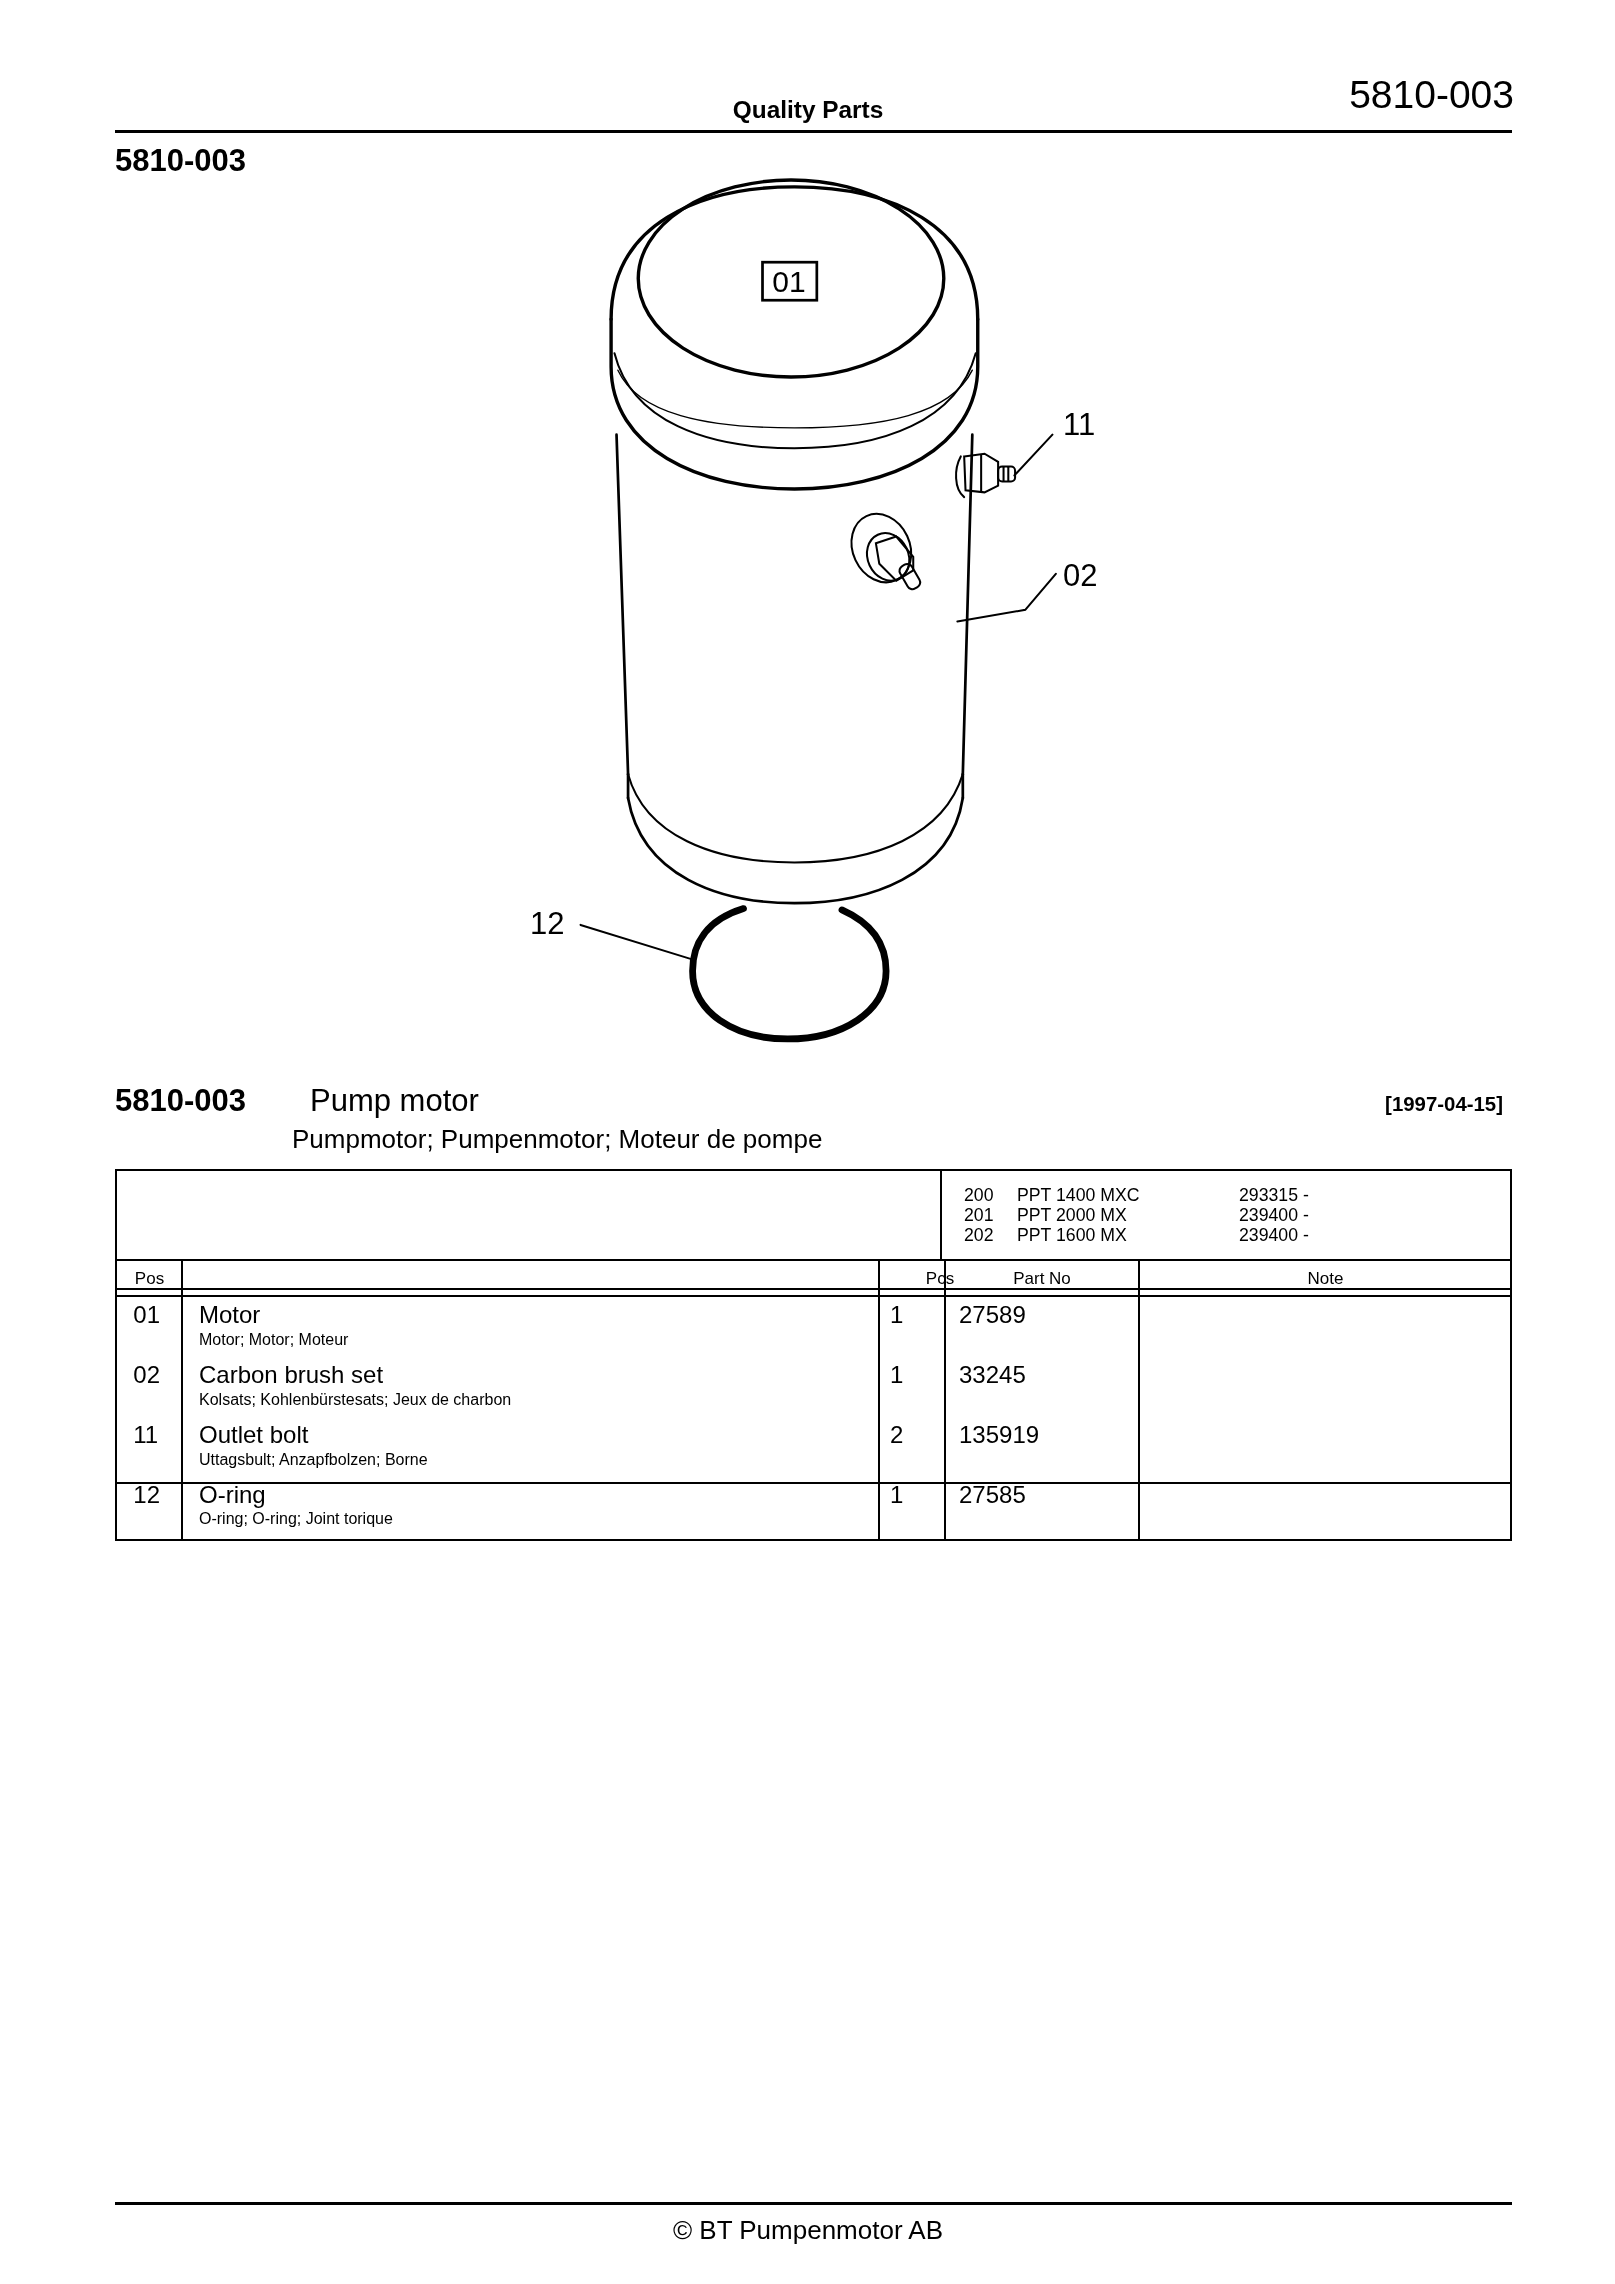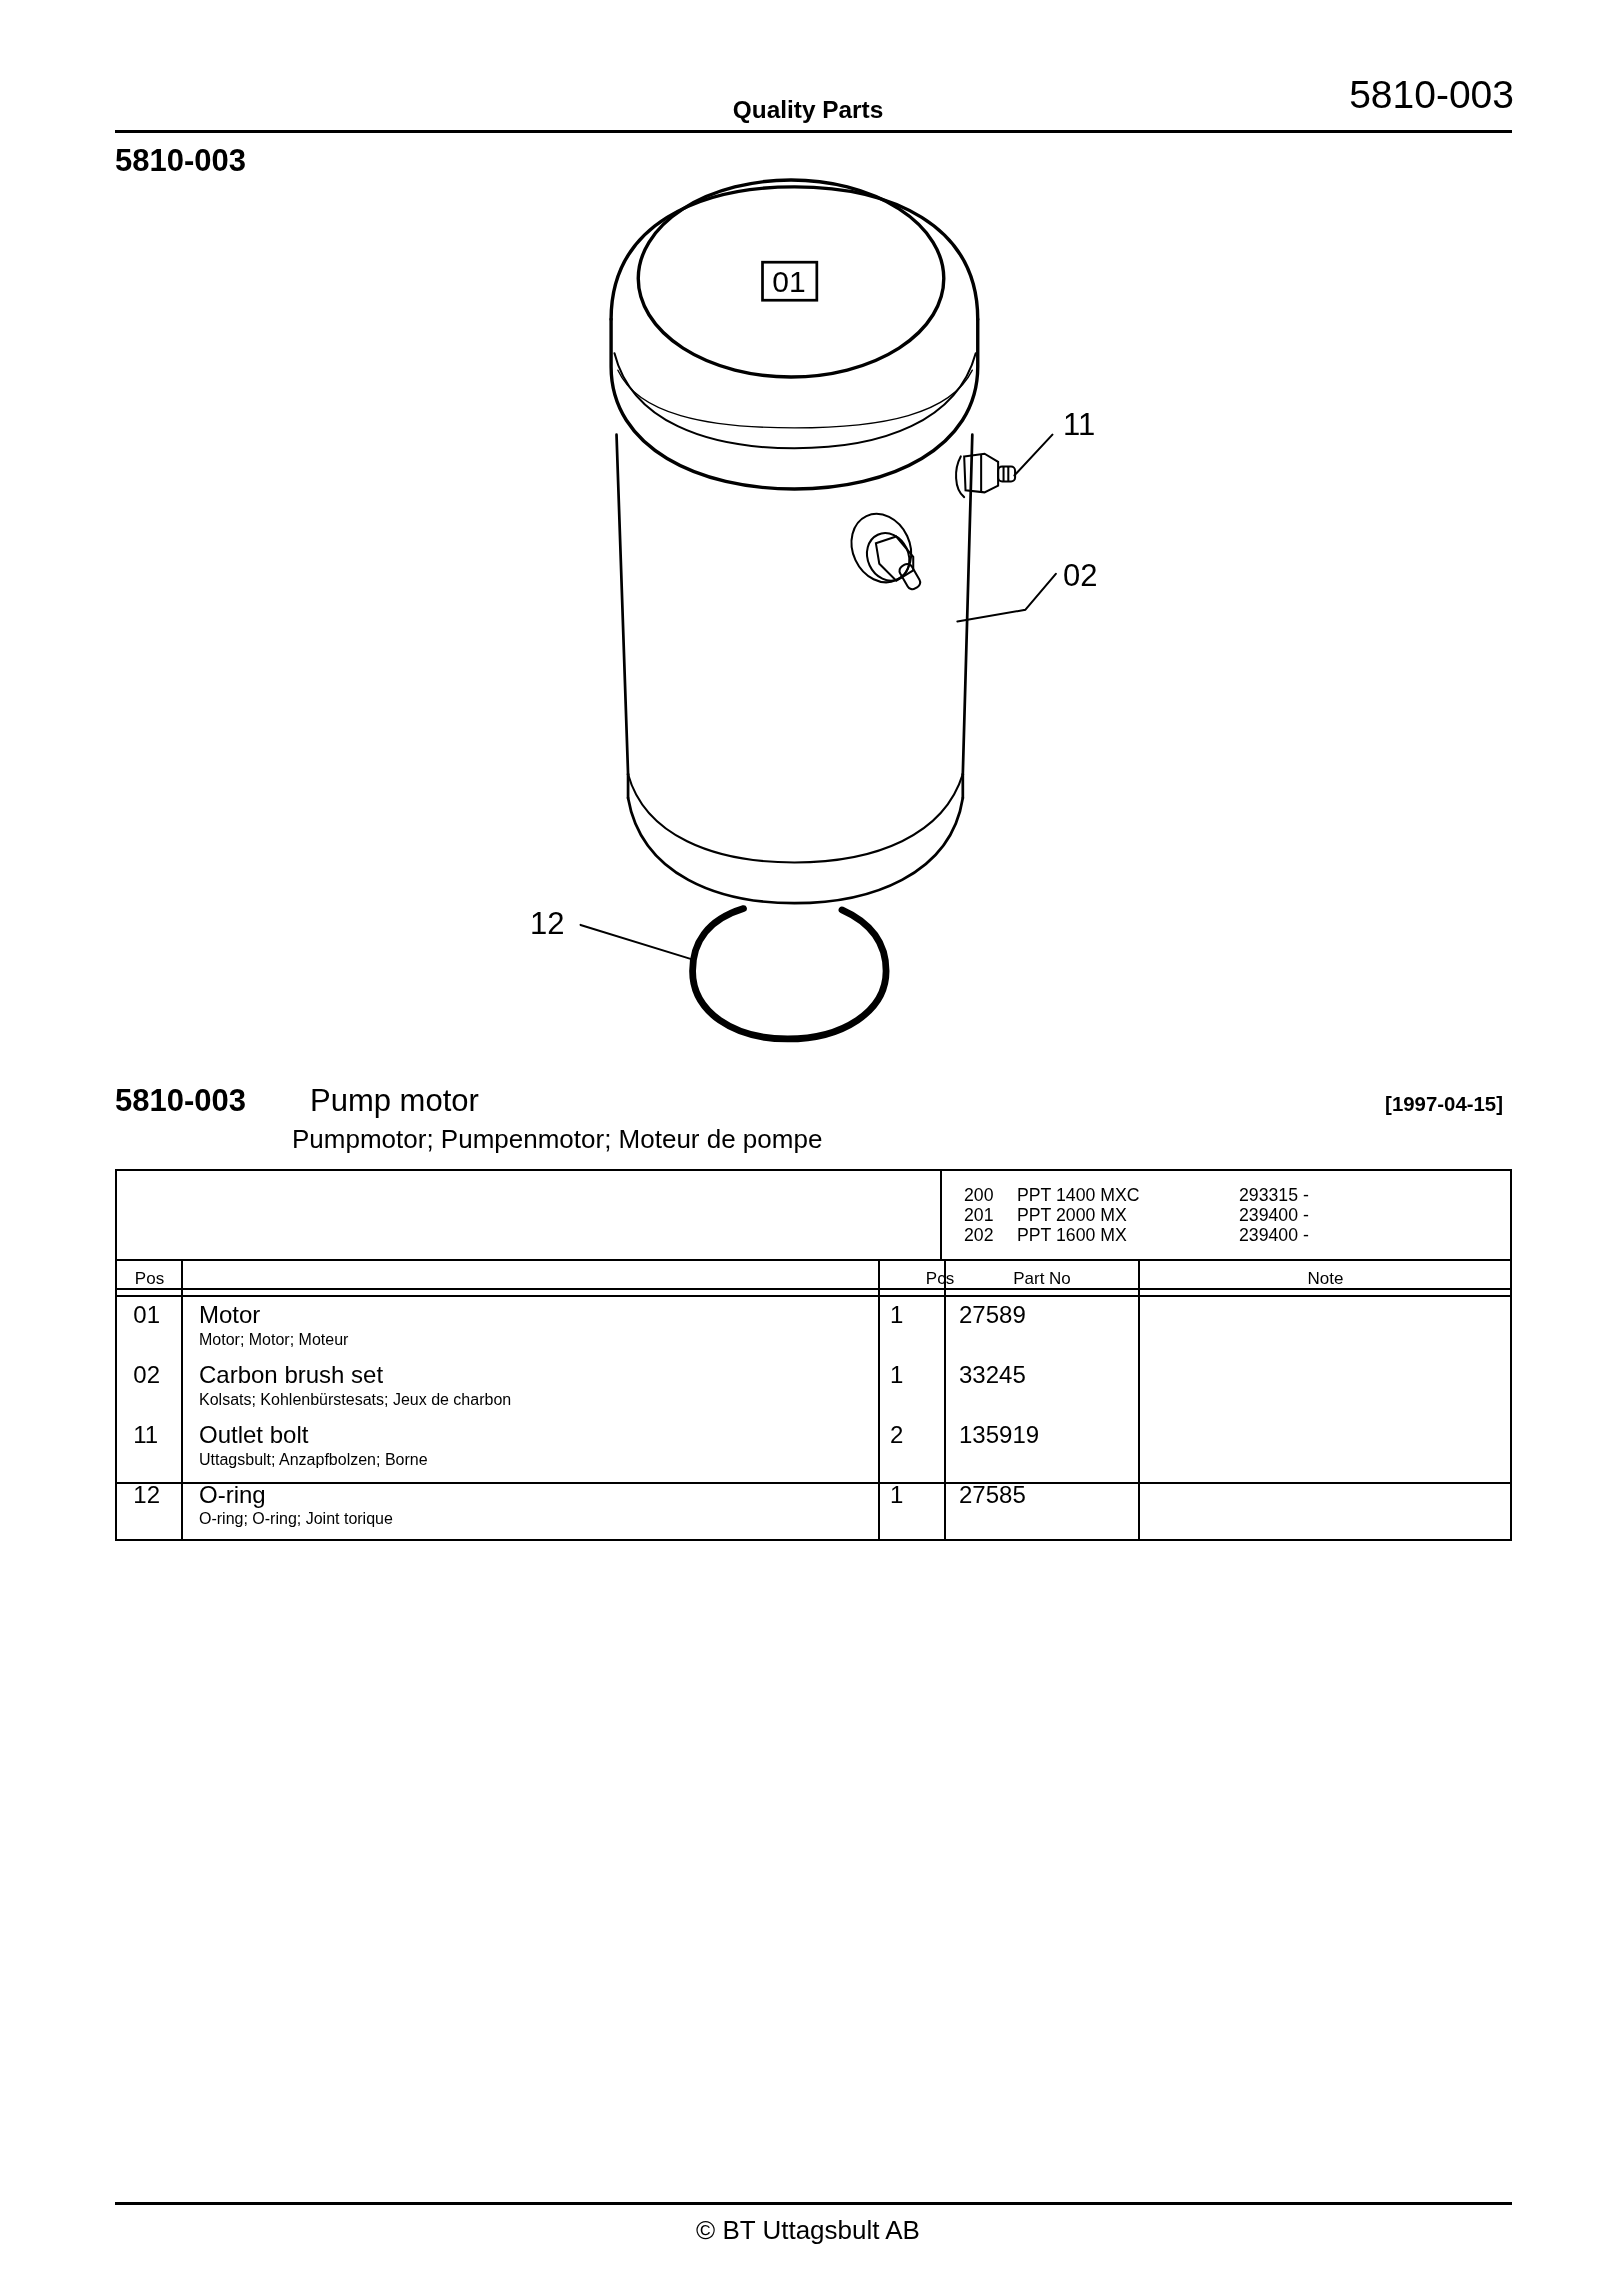--- a/index.html
+++ b/index.html
@@ -166,14 +166,14 @@
     <div class="cell big" style="left:16.3px;top:310px;">12</div>
     <div class="cell big" style="left:82px;top:310px;">O-ring</div>
     <div class="cell small" style="left:82px;top:339px;">O-ring; O-ring; Joint torique</div>
     <div class="cell big" style="left:773px;top:310px;">1</div>
     <div class="cell big" style="left:842px;top:310px;">27585</div>
     <div class="cell big" style="left:1039px;top:310px;"></div>
   </div>
 </div>
 
 <div class="abs ftr-rule"></div>
-<div class="abs ftr-text">© BT Uttagsbult AB</div>
+<div class="abs ftr-text">© BT Pumpenmotor AB</div>
 
 
 </body></html>

